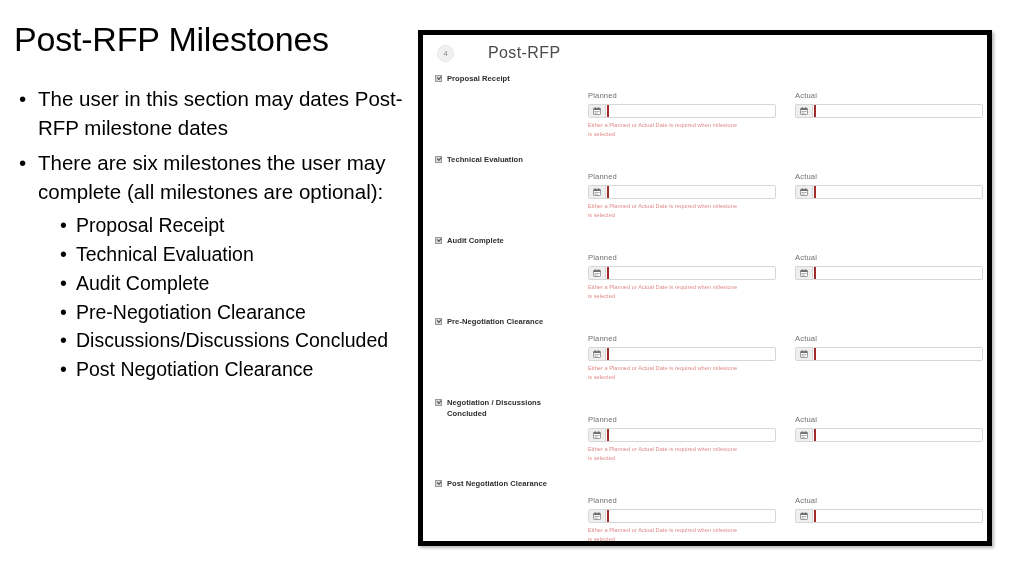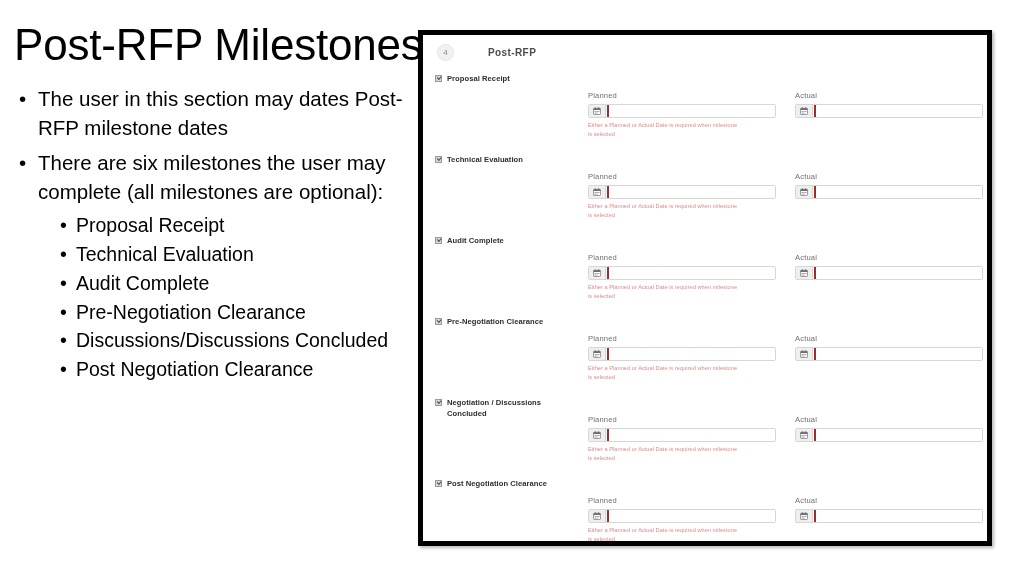--- a/index.html
+++ b/index.html
@@ -20,21 +20,21 @@
     position: absolute;
     left: 0;
     top: 0;
     width: 410px;
     height: 576px;
   }
   .slide-title {
     position: absolute;
     left: 14px;
     top: 20px;
-    font-size: 44px;
+    font-size: 34px;
     font-weight: 400;
     color: #000000;
     letter-spacing: -0.2px;
     white-space: nowrap;
   }
   .bullets {
     position: absolute;
     left: 14px;
     top: 84px;
     width: 392px;
@@ -105,23 +105,23 @@
     background: #f1f1f1;
     border: 1px solid #e6e6e6;
     color: #8a8a8a;
     font-size: 8px;
     display: flex;
     align-items: center;
     justify-content: center;
     box-sizing: border-box;
   }
   .sec-title {
-    font-size: 10px;
+    font-size: 16px;
     color: #4b4b4b;
-    font-weight: 700;
+    font-weight: 400;
     letter-spacing: 0.4px;
     padding-left: 24px;
   }
 
   
   .row {
     position: absolute;
     left: 0;
     width: 100%;
     height: 78px;

